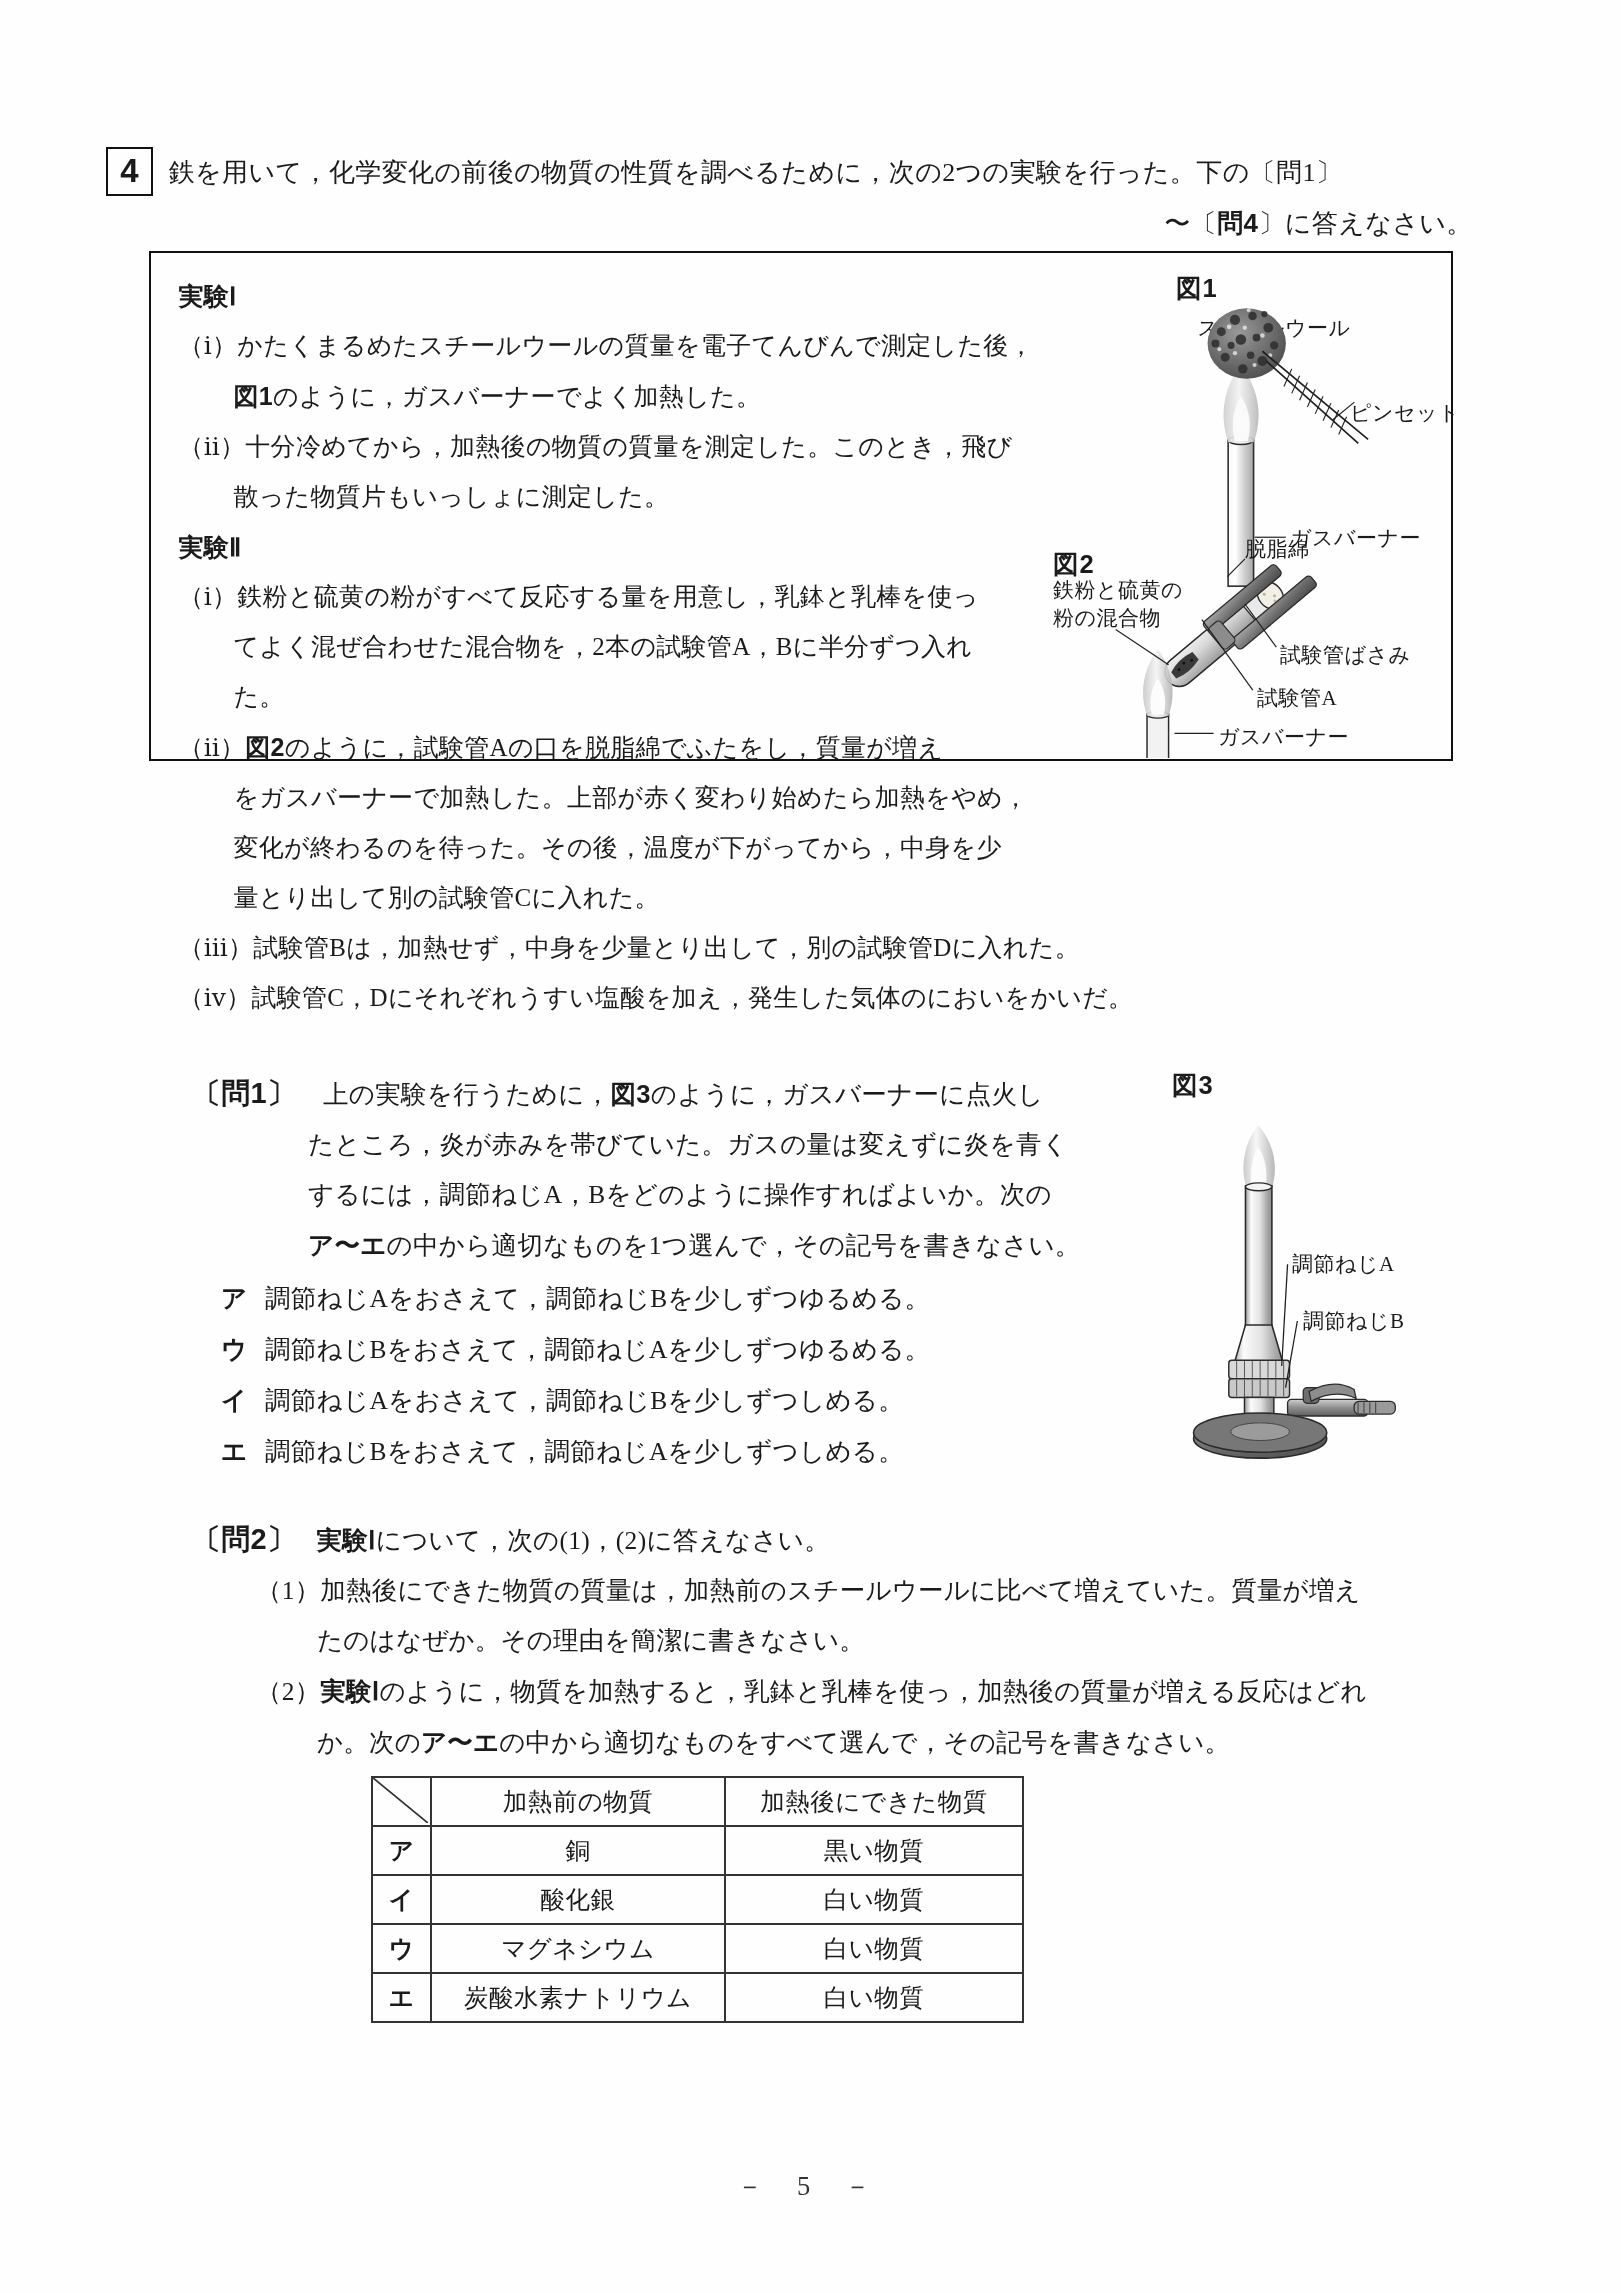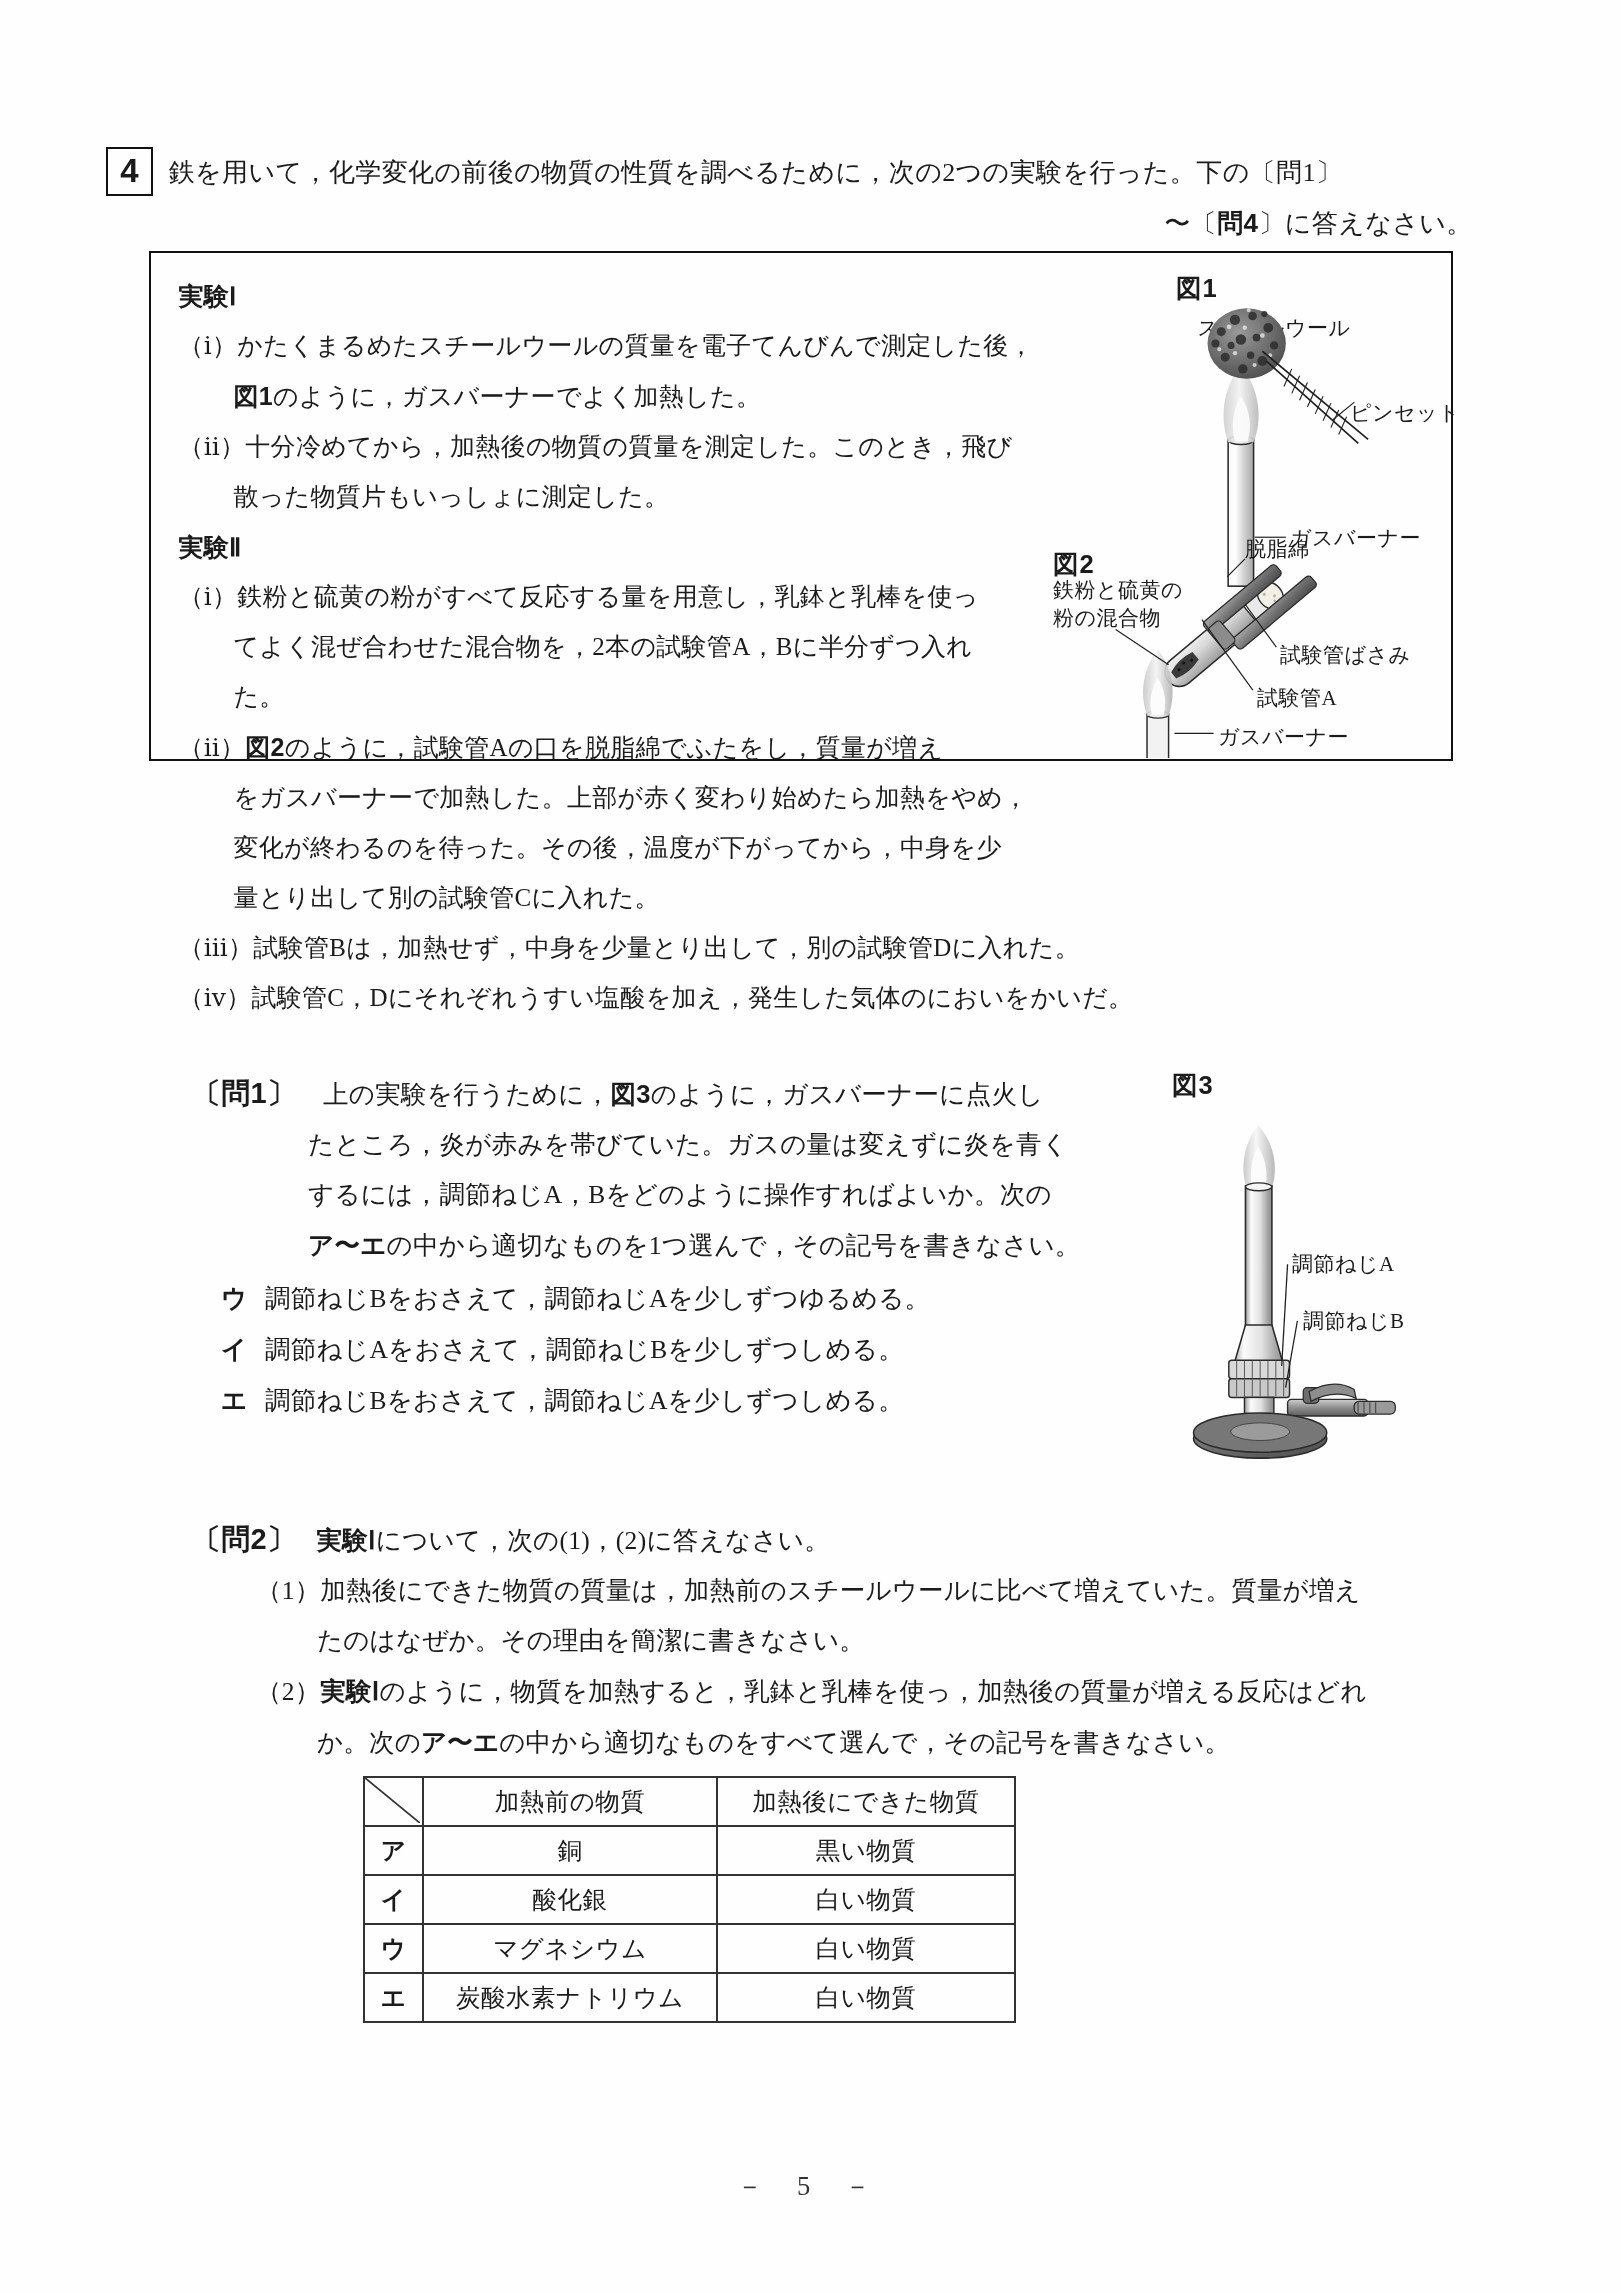--- a/index.html
+++ b/index.html
@@ -132,21 +132,21 @@
   }
   .sub {
     font-size: 25.5px;
     line-height: 50px;
     letter-spacing: 0.2px;
     padding-left: 125px;
     text-indent: -61px;
   }
 
   
-  .tbl-wrap { position: absolute; left: 338px; top: 1776px; padding-left: 25px; }
+  .tbl-wrap { position: absolute; left: 346px; top: 1776px; padding-left: 25px; }
   table.mat {
     border-collapse: collapse;
     font-size: 24.5px;
     font-family: "Liberation Serif", serif;
   }
   table.mat td {
     border: 2px solid #333;
     text-align: center;
     height: 45px;
     letter-spacing: 0.5px;
@@ -368,20 +368,23 @@
 
   <div class="q1">
     <div class="lead">
       <b class="tag">〔問1〕</b>&nbsp;&nbsp;&nbsp;&nbsp;<span>上の実験を行うために，</span><b class="sans">図3</b><span>のように，ガスバーナーに点火し</span><br>
       <span>たところ，炎が赤みを帯びていた。ガスの量は変えずに炎を青く</span><br>
       <span>するには，調節ねじA，Bをどのように操作すればよいか。次の</span><br>
       <b class="sans">ア〜エ</b><span>の中から適切なものを1つ選んで，その記号を書きなさい。</span>
     </div>
 
     <div class="choices">
+      <div class="choice">
+        <span class="kana">ア</span><span>調節ねじAをおさえて，調節ねじBを少しずつゆるめる。</span>
+      </div>
       <div class="choice">
         <span class="kana">ウ</span><span>調節ねじBをおさえて，調節ねじAを少しずつゆるめる。</span>
       </div>
       <div class="choice">
         <span class="kana">イ</span><span>調節ねじAをおさえて，調節ねじBを少しずつしめる。</span>
       </div>
       <div class="choice">
         <span class="kana">エ</span><span>調節ねじBをおさえて，調節ねじAを少しずつしめる。</span>
       </div>
     </div>

